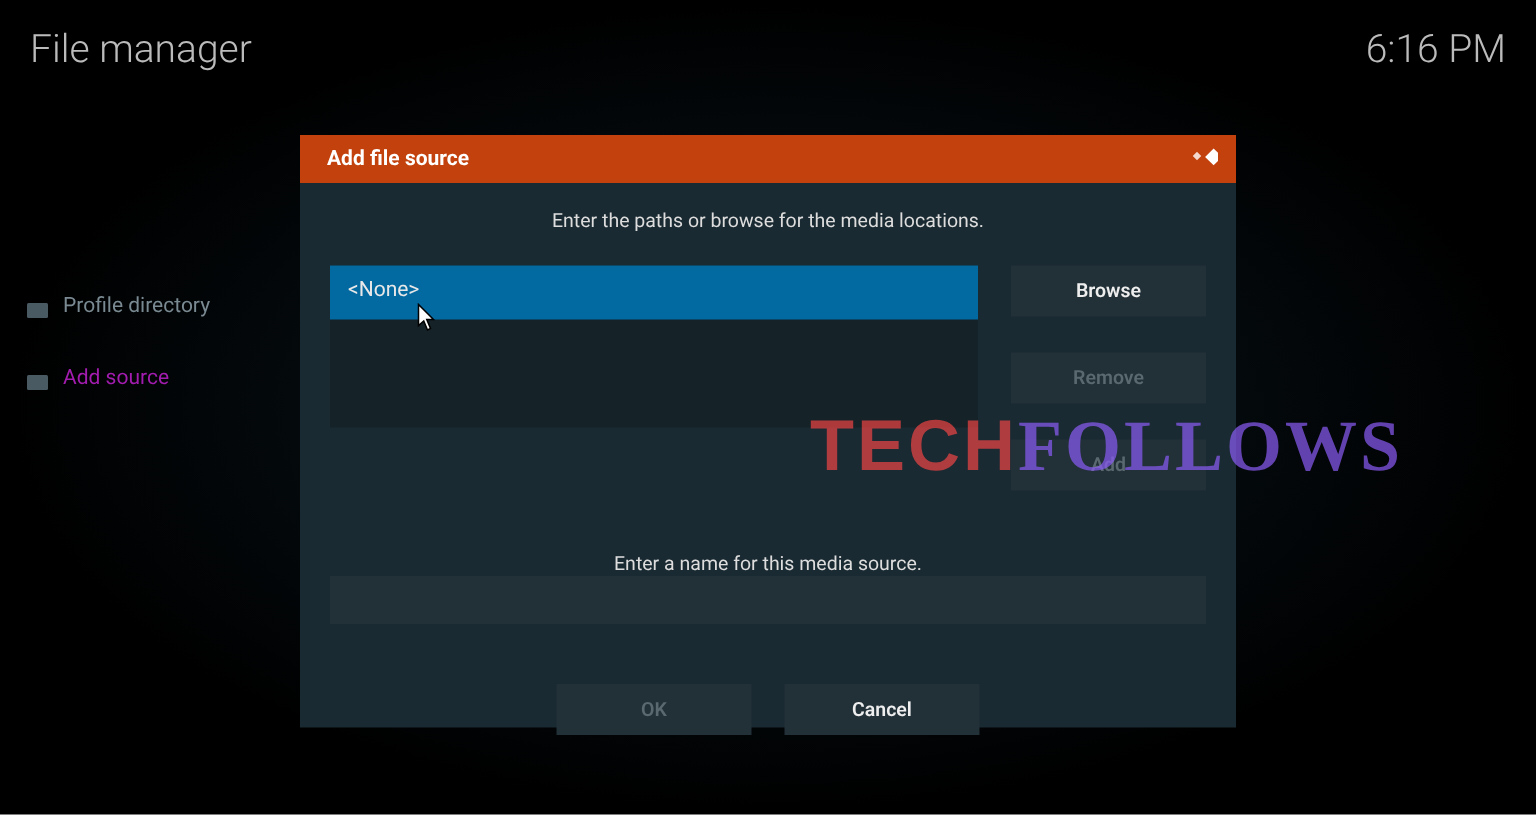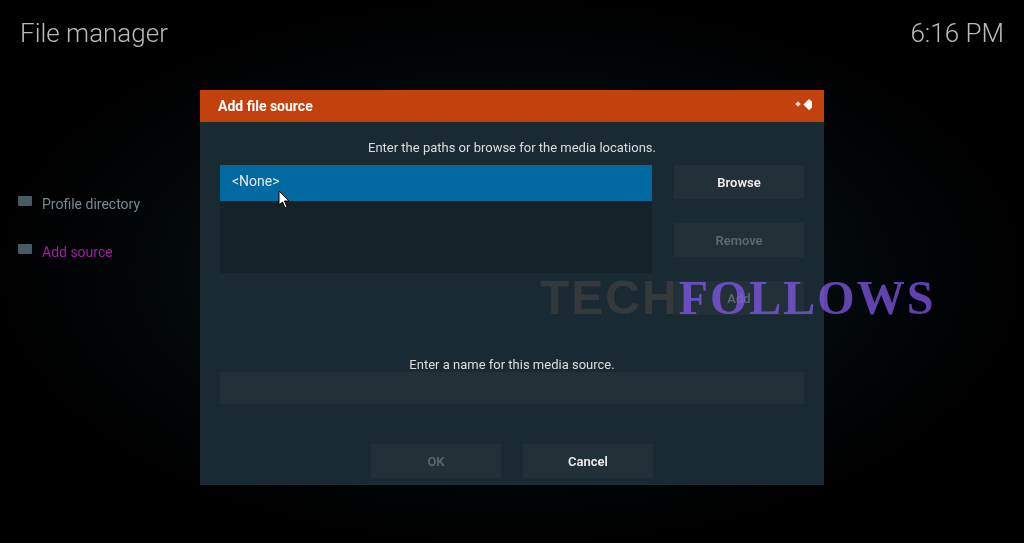--- a/index.html
+++ b/index.html
@@ -33,21 +33,21 @@
       font-weight: 300;
     }
     .sidebar {
       position: absolute;
       top: 190px;
       left: 18px;
       width: 160px;
     }
     .sidebar-item {
       display: flex;
-      align-items: flex-start;
+      align-items: flex-end;
       padding: 6px 0;
       margin-bottom: 20px;
       font-size: 14px;
     }
     .folder-ico {
       width: 14px;
       height: 10px;
       background: #4a5a62;
       margin-right: 10px;
       border-radius: 1px;
@@ -77,21 +77,21 @@
       font-weight: bold;
     }
     .kodi-logo { display: flex; align-items: center; }
     .dialog-body {
       padding: 18px 20px 0 20px;
     }
     .instr1 {
       text-align: center;
       color: #ddd;
       font-size: 13px;
-      margin-bottom: 10px;
+      margin-bottom: 22px;
     }
     .paths-row {
       display: flex;
       gap: 22px;
     }
     .paths-list {
       width: 432px;
       height: 108px;
       background: #152228;
     }
@@ -148,21 +148,21 @@
       position: absolute;
       top: 270px;
       left: 540px;
       font-size: 48px;
       font-weight: 900;
       letter-spacing: 2px;
       font-family: Arial, sans-serif;
       pointer-events: none;
       opacity: 0.7;
     }
-    .watermark .t { color: #404040; }
+    .watermark .t { color: #ef4444; }
     .watermark .f { color: #8b5cf6; font-family: Liberation Serif, serif; }
   </style>
 </head>
 <body>
 
 <div class="topbar">
   <div class="topbar-title">File manager</div>
   <div class="topbar-clock">6:16 PM</div>
 </div>
 

